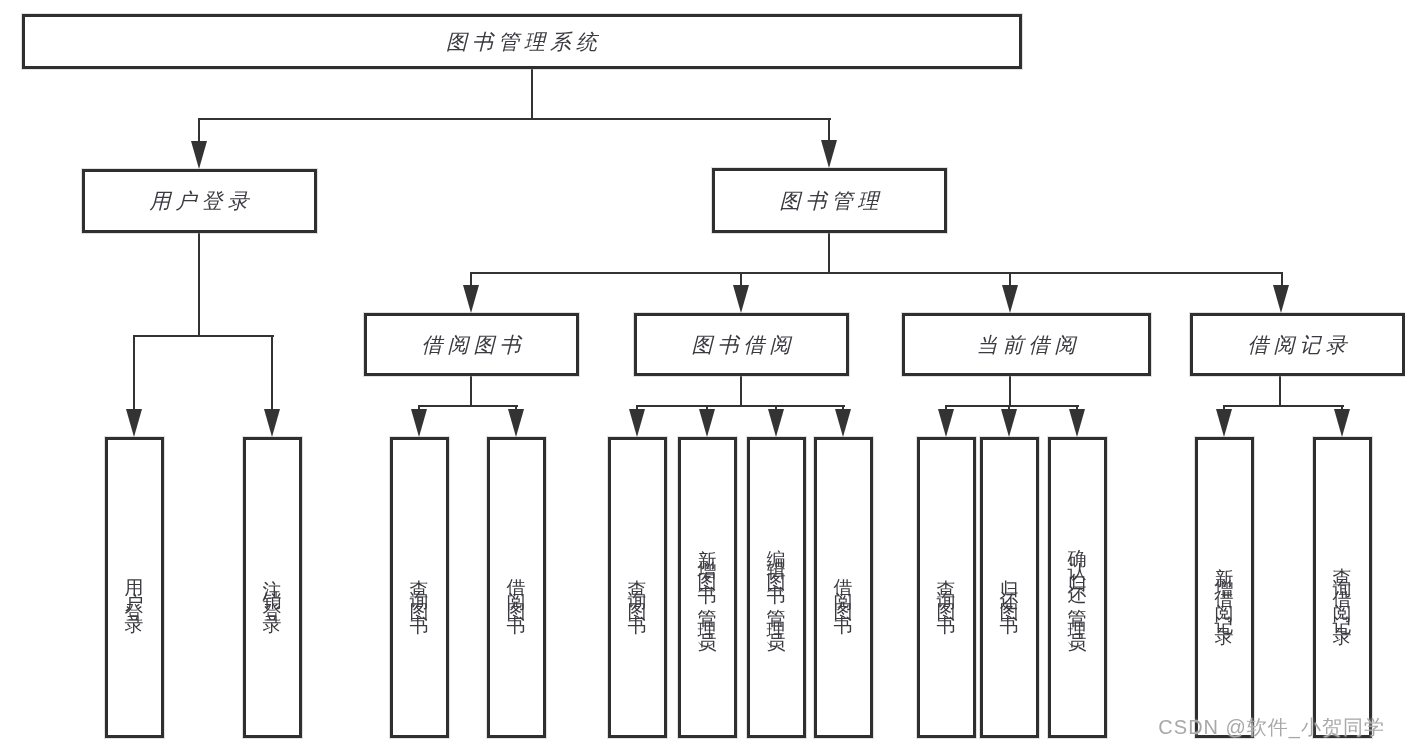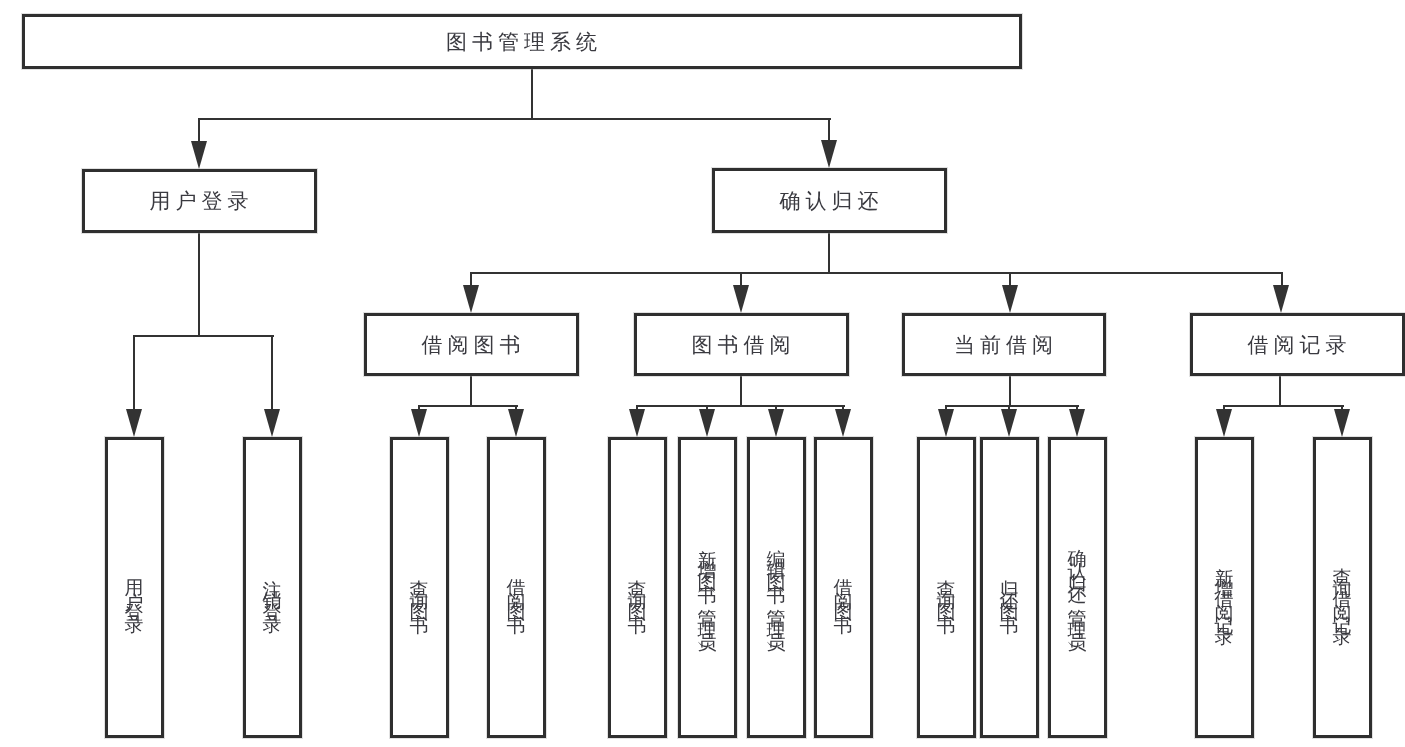--- a/index.html
+++ b/index.html
@@ -15,21 +15,21 @@
     font-family:"Liberation Sans","DejaVu Sans",sans-serif;
     overflow:hidden;
   }
   .box{
     position:absolute;box-sizing:border-box;background:var(--fill);
     border:3px solid var(--border);
     display:flex;align-items:center;justify-content:center;
     color:var(--text);font-size:21px;letter-spacing:5px;white-space:nowrap;
     box-shadow:0 0 0 1px rgba(170,170,170,.35);
   }
-  .box .lbl{transform:translateX(2px);}
+  .box .lbl{transform:translateX(2px);font-style:italic;}
   .leaf{font-size:19px;letter-spacing:0;}
   .leaf .vlbl{
     writing-mode:vertical-rl;text-orientation:mixed;
     letter-spacing:12px;line-height:1;white-space:nowrap;
   }
   .hl,.vl{position:absolute;background:var(--line);}
   .hl{height:2px;}
   .vl{width:2px;}
   .ah{
     position:absolute;width:0;height:0;
@@ -107,30 +107,30 @@
   <div class="ah" style="left:1334px;top:409px;"></div>
 
   <div class="box" style="left:22px;top:14px;width:1000px;height:55px;">
     <span class="lbl">图书管理系统</span>
   </div>
 
   <div class="box" style="left:82px;top:169px;width:235px;height:64px;">
     <span class="lbl">用户登录</span>
   </div>
   <div class="box" style="left:712px;top:168px;width:235px;height:65px;">
-    <span class="lbl">确认归还</span>
+    <span class="lbl">图书管理</span>
   </div>
 
   <div class="box" style="left:364px;top:313px;width:215px;height:63px;">
     <span class="lbl">借阅图书</span>
   </div>
   <div class="box" style="left:634px;top:313px;width:215px;height:63px;">
     <span class="lbl">图书借阅</span>
   </div>
-  <div class="box" style="left:902px;top:313px;width:204px;height:63px;">
+  <div class="box" style="left:902px;top:313px;width:249px;height:63px;">
     <span class="lbl">当前借阅</span>
   </div>
   <div class="box" style="left:1173px;top:313px;width:215px;height:63px;margin-left:17px;">
     <span class="lbl">借阅记录</span>
   </div>
 
   <div class="box leaf" style="left:105px;top:437px;width:59px;height:301px;">
     <span class="vlbl">用户登录</span>
   </div>
   <div class="box leaf" style="left:243px;top:437px;width:59px;height:301px;">
@@ -163,13 +163,14 @@
   <div class="box leaf" style="left:1048px;top:437px;width:59px;height:301px;">
     <span class="vlbl">确认归还（管理员）</span>
   </div>
   <div class="box leaf" style="left:1195px;top:437px;width:59px;height:301px;">
     <span class="vlbl">新增借阅记录</span>
   </div>
   <div class="box leaf" style="left:1313px;top:437px;width:59px;height:301px;">
     <span class="vlbl">查询借阅记录</span>
   </div>
 
+  <div class="watermark" style="right:20px;top:714px;">CSDN @软件_小贺同学</div>
 </div>
 
 </body></html>

